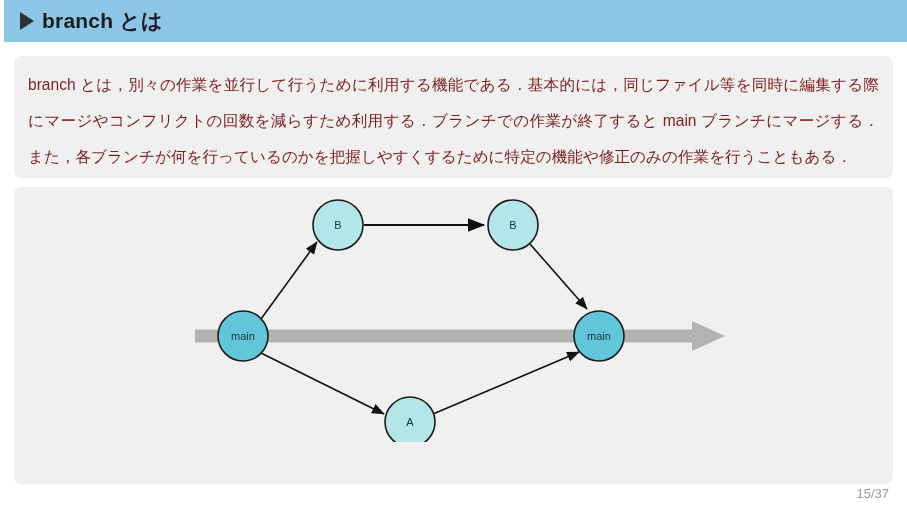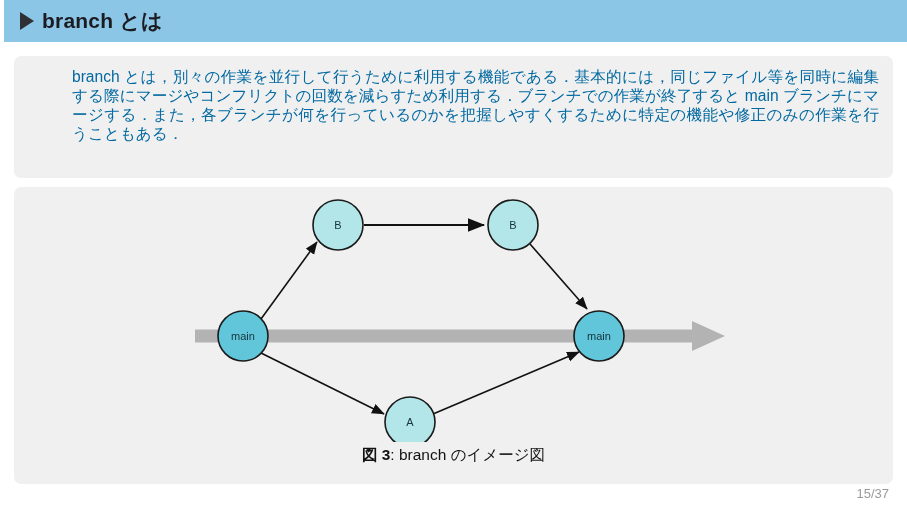--- a/index.html
+++ b/index.html
@@ -52,26 +52,25 @@
     top: 56px;
     width: 879px;
     height: 122px;
     background: #f0f0f0;
     border-radius: 7px;
     box-sizing: border-box;
     padding: 11px 14px 0 14px;
   }
   .body-text {
     font-size: 15.6px;
-    line-height: 19px;
-    color: #0369a1;
+    line-height: 36px;
+    color: #7f1d1d;
     text-align: justify;
     letter-spacing: 0px;
     white-space: pre-wrap;
-    margin-left: 44px;
   }
 
   
   .figure-block {
     position: absolute;
     left: 14px;
     top: 187px;
     width: 879px;
     height: 297px;
     background: #f0f0f0;
@@ -157,18 +156,15 @@
     <g>
       <circle cx="396" cy="235" r="25" fill="#b3e6e8" stroke="#1a1a1a" stroke-width="1.6"></circle>
       <text class="node-label" x="396" y="239" text-anchor="middle" font-size="11">A</text>
     </g>
     <g>
       <circle cx="585" cy="149" r="25" fill="#62c6da" stroke="#1a1a1a" stroke-width="1.6"></circle>
       <text class="node-label" x="585" y="153" text-anchor="middle" font-size="11">main</text>
     </g>
   </svg>
 
-  <div class="figure-caption">
-    <span class="cap-strong">図 3</span><span>: </span><span>branch のイメージ図</span>
-  </div>
 </div>
 
 <div class="page-number">15/37</div>
 
 </body></html>

